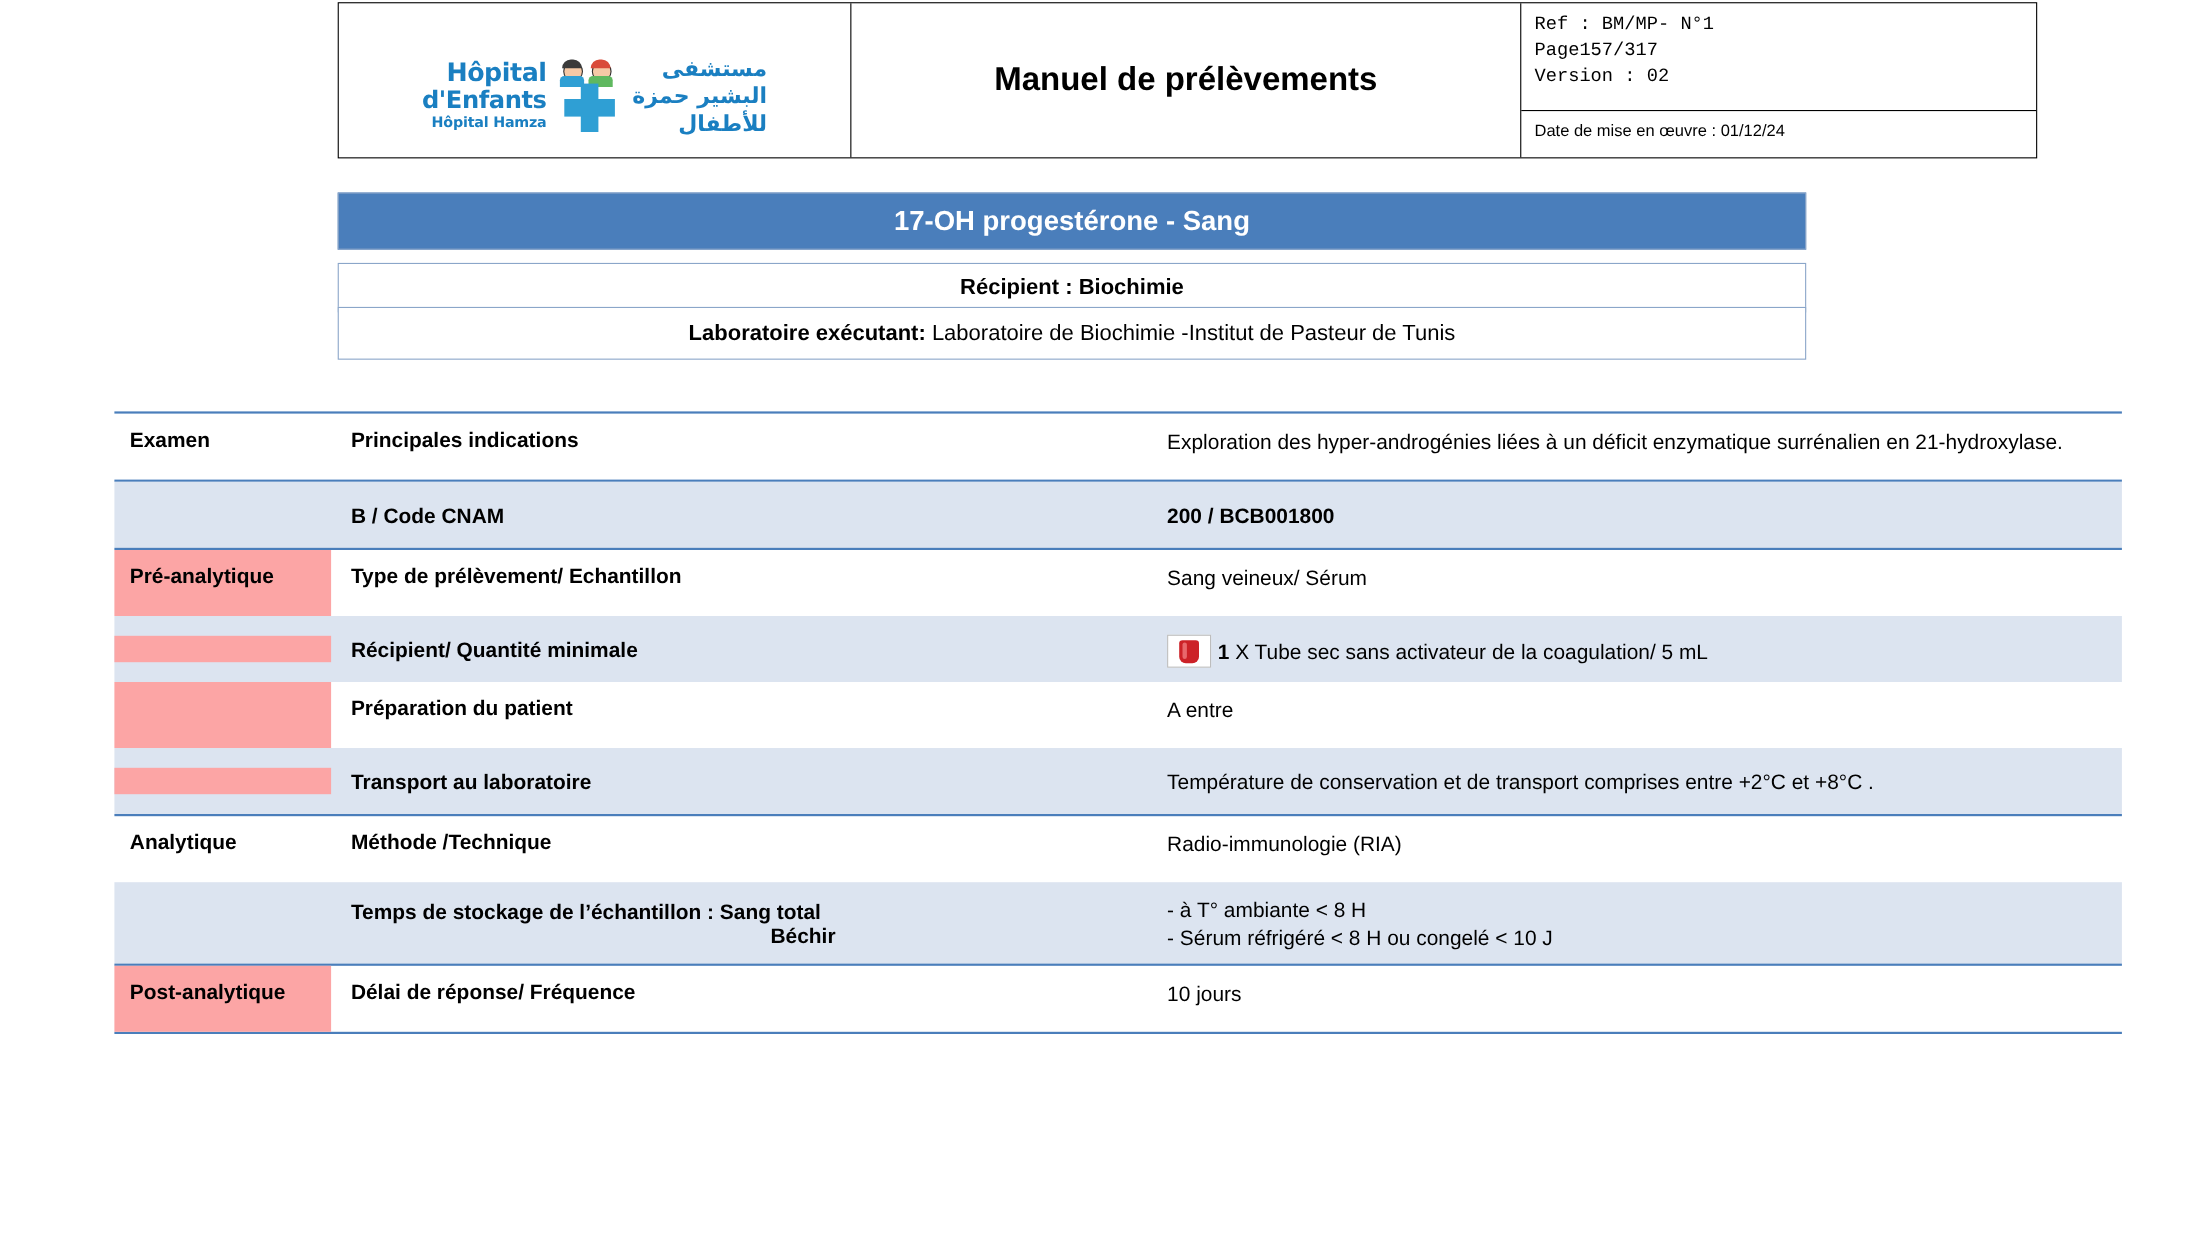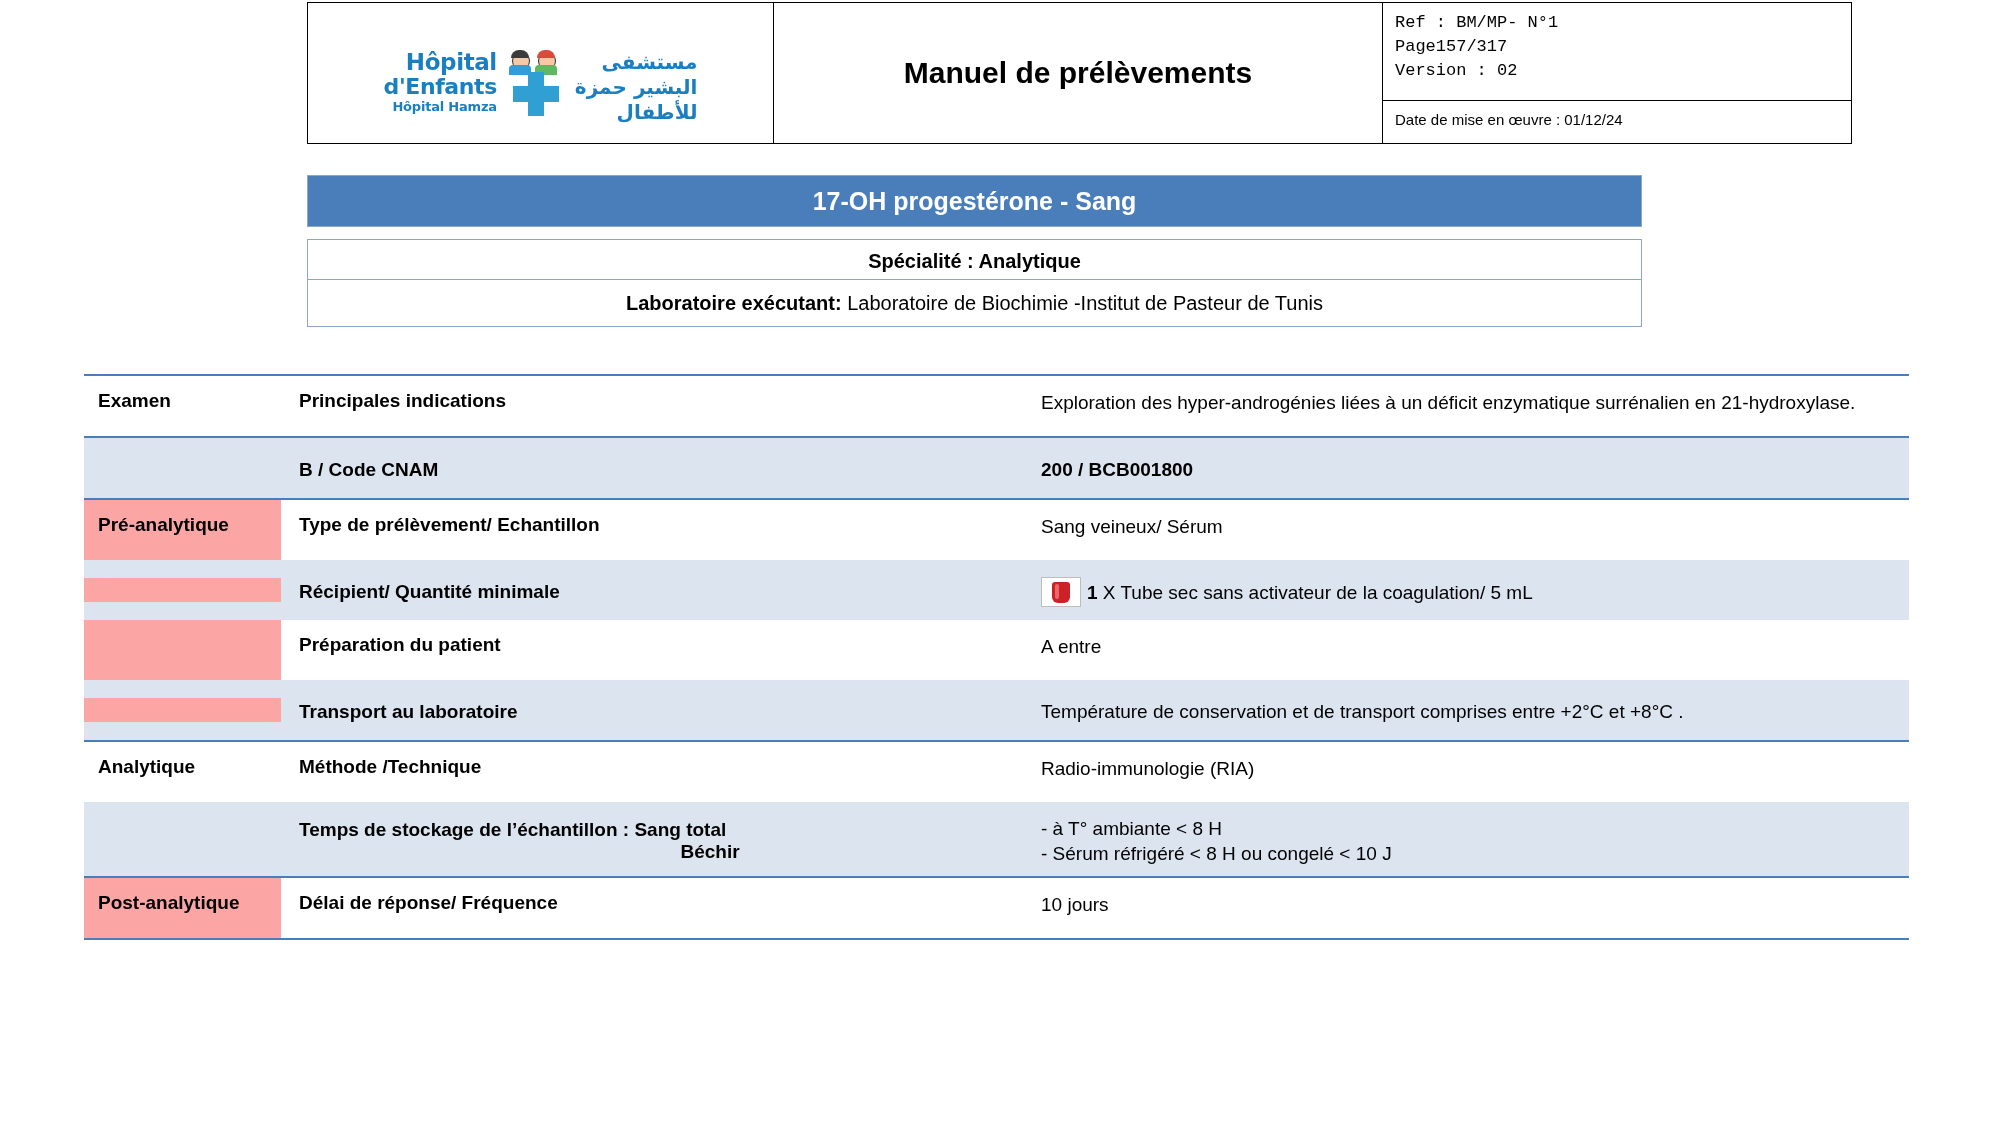--- a/index.html
+++ b/index.html
@@ -38,21 +38,21 @@
   .header-logo-cell {
     width: 466px;
     border-right: 1.5px solid #000;
     display: flex;
     align-items: center;
     justify-content: center;
     box-sizing: border-box;
   }
   .logo-wrap {
     display: flex;
-    align-items: flex-start;
+    align-items: center;
     gap: 8px;
     margin-top: 28px;
   }
   .logo-fr {
     text-align: right;
     line-height: 1.12;
     font-family: "DejaVu Sans", sans-serif;
   }
   .logo-fr .l1 {
     font-size: 23px;
@@ -208,21 +208,21 @@
     display: flex;
     align-items: center;
     justify-content: center;
     font-size: 20px;
   }
   .band-lab b { font-weight: bold; }
 
   
   .table {
     position: absolute;
-    left: 84px;
+    left: 104px;
     top: 374px;
     width: 1825px;
     border-top: 2px solid #4a7ebb;
     border-bottom: 2px solid #4a7ebb;
     box-sizing: border-box;
   }
   .row {
     display: flex;
     align-items: stretch;
     min-height: 60px;
@@ -337,21 +337,21 @@
       <div class="header-meta-top">
         <div>Ref : BM/MP- N°1</div>
         <div>Page157/317</div>
         <div>Version : 02</div>
       </div>
       <div class="header-meta-bottom">Date de mise en œuvre : 01/12/24</div>
     </div>
   </div>
 
   <div class="band band-main">17-OH progestérone - Sang</div>
-  <div class="band band-sub">Spécialité : Analytique</div>
+  <div class="band band-sub">Récipient : Biochimie</div>
   <div class="band band-lab">
     <div>
       <b>Laboratoire exécutant:</b><span> Laboratoire de Biochimie -Institut de Pasteur de Tunis</span>
     </div>
   </div>
 
   <div class="table">
 
     <div class="row">
       <div class="cat">Examen</div>

